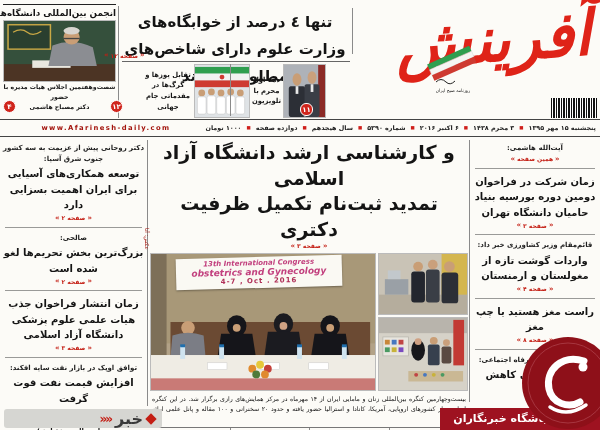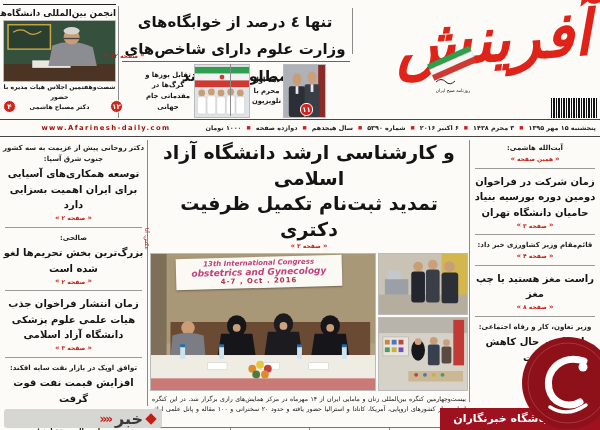--- a/index.html
+++ b/index.html
@@ -353,20 +353,21 @@
       <div class="pmark">همین صفحه</div>
     </div>
     <hr class="sep">
     <div class="story">
       <div class="title">زمان شرکت در فراخوان دومین دوره بورسیه بنیاد حامیان دانشگاه تهران</div>
       <div class="pmark">صفحه ۳</div>
     </div>
     <hr class="sep">
     <div class="story">
       <div class="kicker">قائم‌مقام وزیر کشاورزی خبر داد:</div>
+      <div class="title">واردات گوشت تازه از مغولستان و ارمنستان</div>
       <div class="pmark">صفحه ۴</div>
     </div>
     <hr class="sep">
     <div class="story">
       <div class="title">راست مغز هستید یا چپ مغز</div>
       <div class="pmark">صفحه ۸</div>
     </div>
     <hr class="sep">
     <div class="story">
       <div class="kicker">وزیر تعاون، کار و رفاه اجتماعی:</div>

